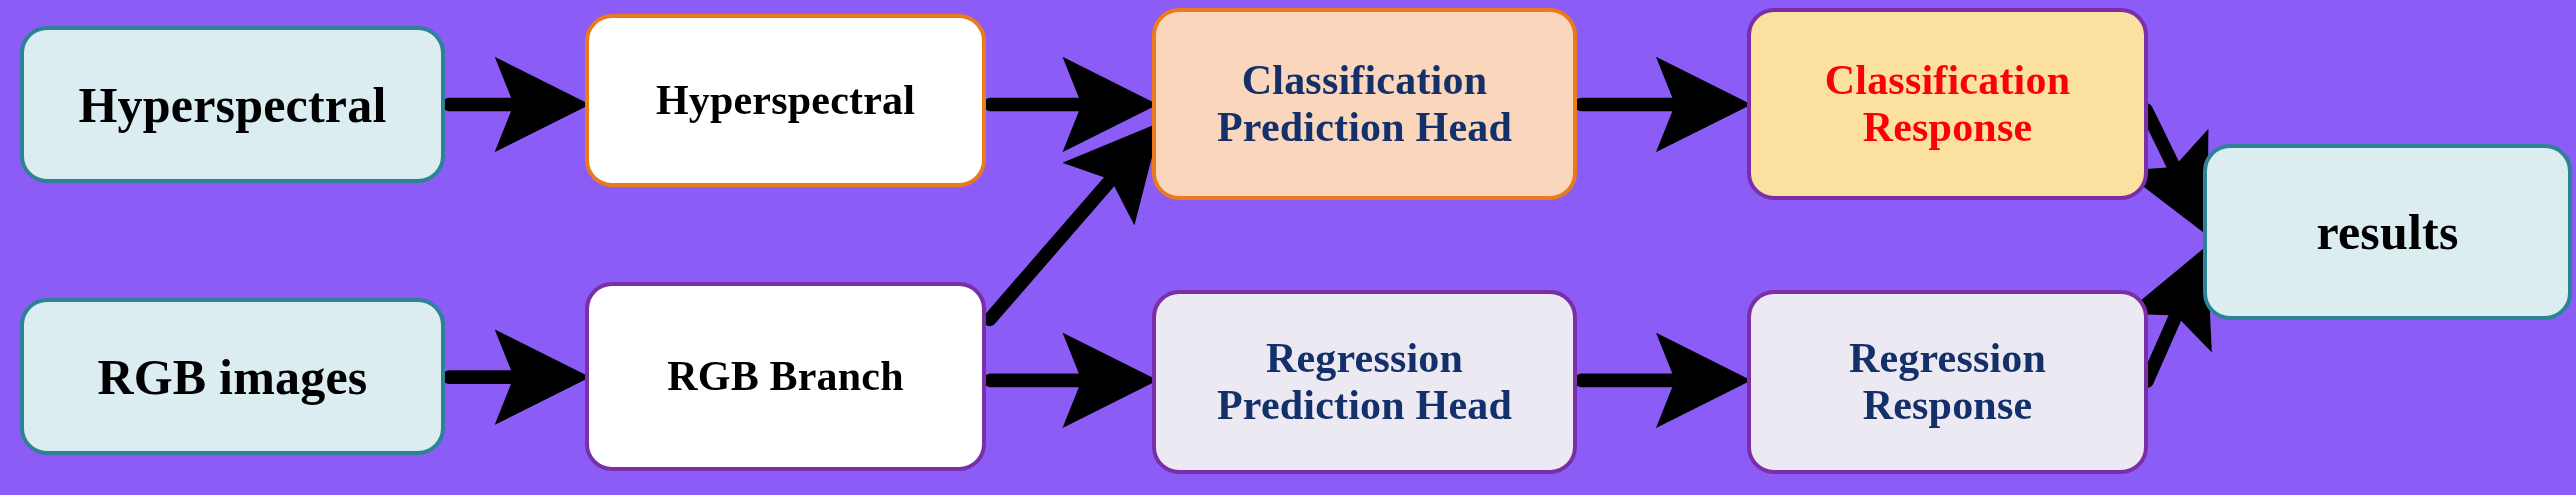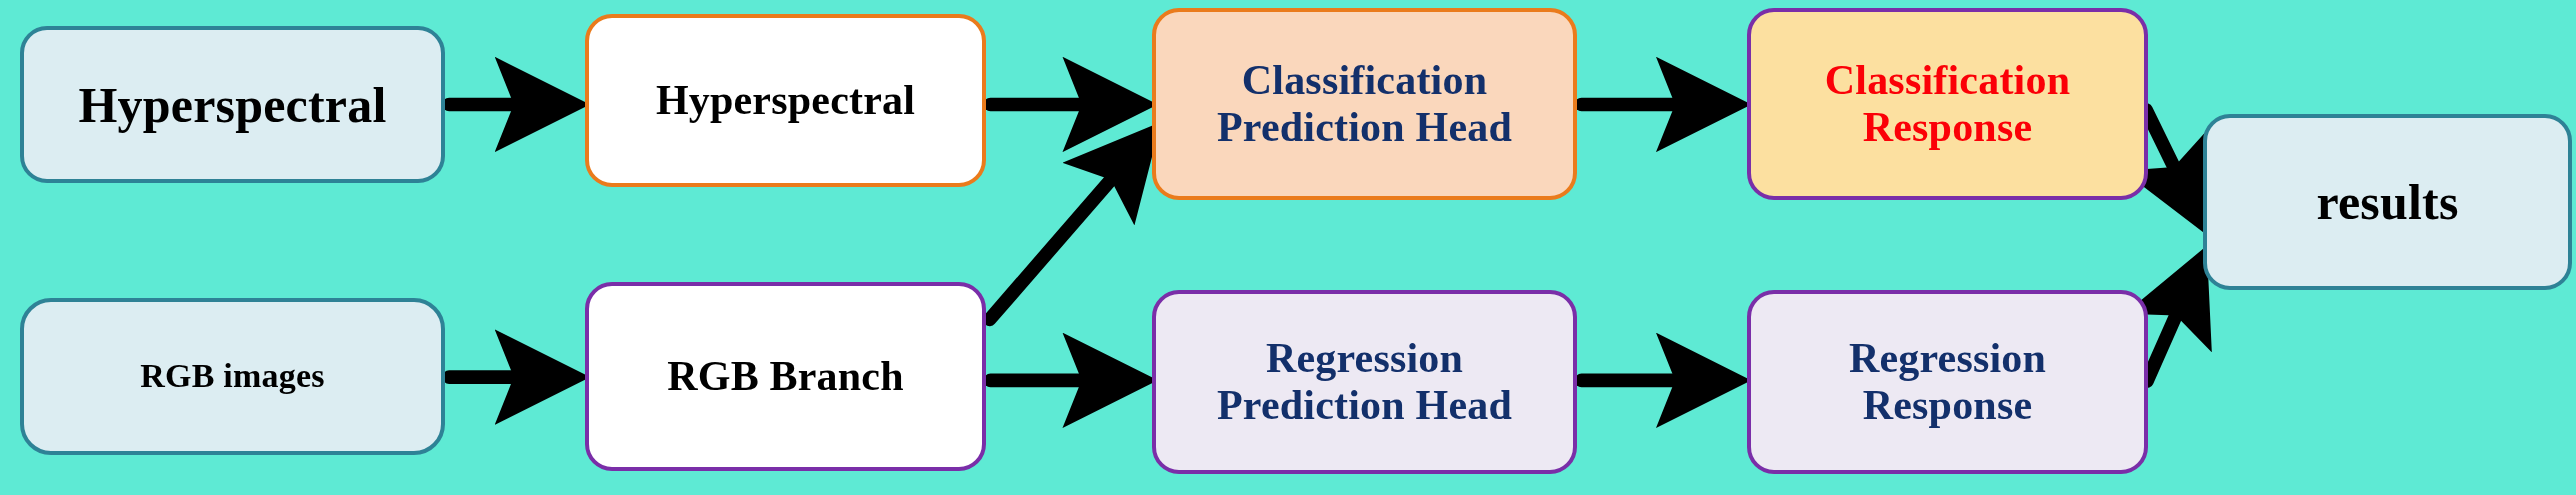--- a/index.html
+++ b/index.html
@@ -4,21 +4,21 @@
 <style>
   html, body {
     margin: 0;
     padding: 0;
     background: #ffffff;
   }
   #canvas {
     position: relative;
     width: 2576px;
     height: 496px;
-    background: #5eead4;
+    background: #8b5cf6;
     overflow: hidden;
     font-family: "Liberation Serif", "DejaVu Serif", serif;
   }
   .node {
     position: absolute;
     box-sizing: border-box;
     display: flex;
     align-items: center;
     justify-content: center;
     text-align: center;
@@ -61,22 +61,22 @@
   .theme-regresp {
     background: #EDE9F3;
     border: 4.8px solid #7A2EA8;
     color: #13306B;
   }
   
   #n-hsi      { left:20px;   top:26px;  width:425px; height:157px; font-size:50px; }
   #n-hsb      { left:585px;  top:14.4px;  width:401px; height:173px; font-size:42px; }
   #n-clsh     { left:1152px; top:8px;  width:425px; height:192px; font-size:42px; }
   #n-clsr     { left:1747px; top:8px;  width:401px; height:192px; font-size:42px; }
-  #n-results  { left:2203px; top:114px; width:369px; height:176px; font-size:50px; }
-  #n-rgbi     { left:20px;   top:298px; width:425px; height:157px; font-size:34px;border-radius:31px; }
+  #n-results  { left:2203px; top:144px; width:369px; height:176px; font-size:50px; }
+  #n-rgbi     { left:20px;   top:298px; width:425px; height:157px; font-size:50px; }
   #n-rgbb     { left:585px;  top:282px; width:401px; height:189px; font-size:42px; }
   #n-regh     { left:1152px; top:290px; width:425px; height:184px; font-size:42px; }
   #n-regr     { left:1747px; top:290px; width:401px; height:184px; font-size:42px; }
 
   #arrows {
     position: absolute;
     left: 0; top: 0;
     width: 2576px;
     height: 496px;
     pointer-events: none;

